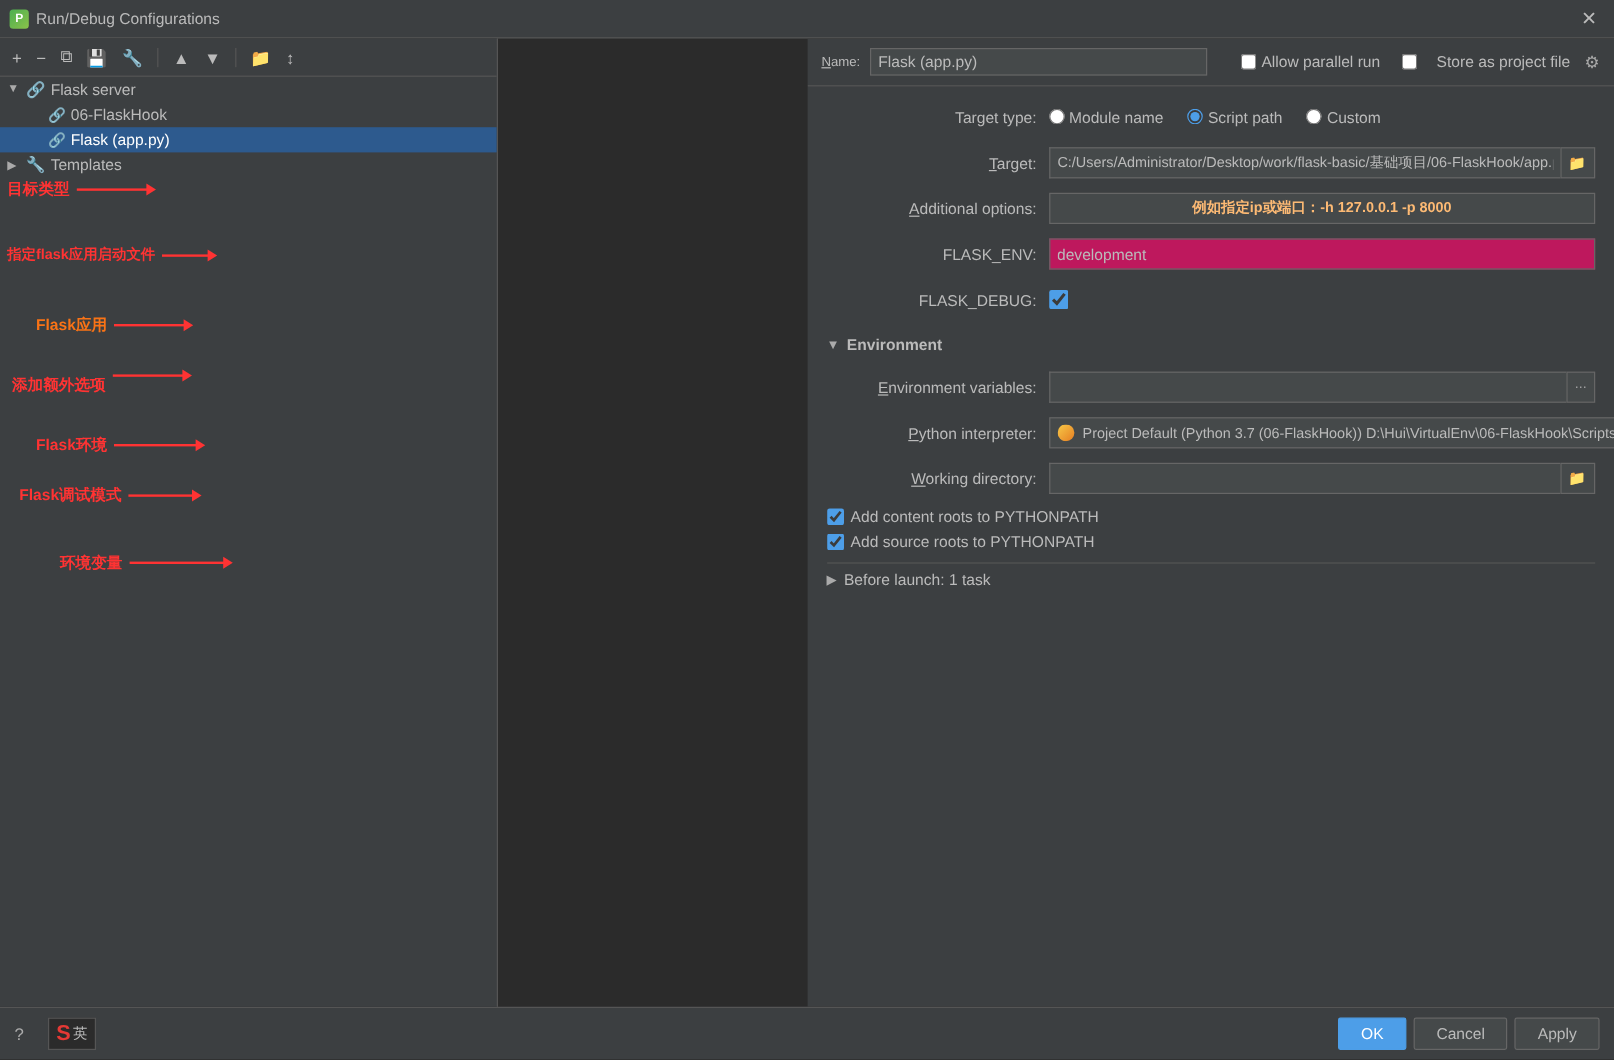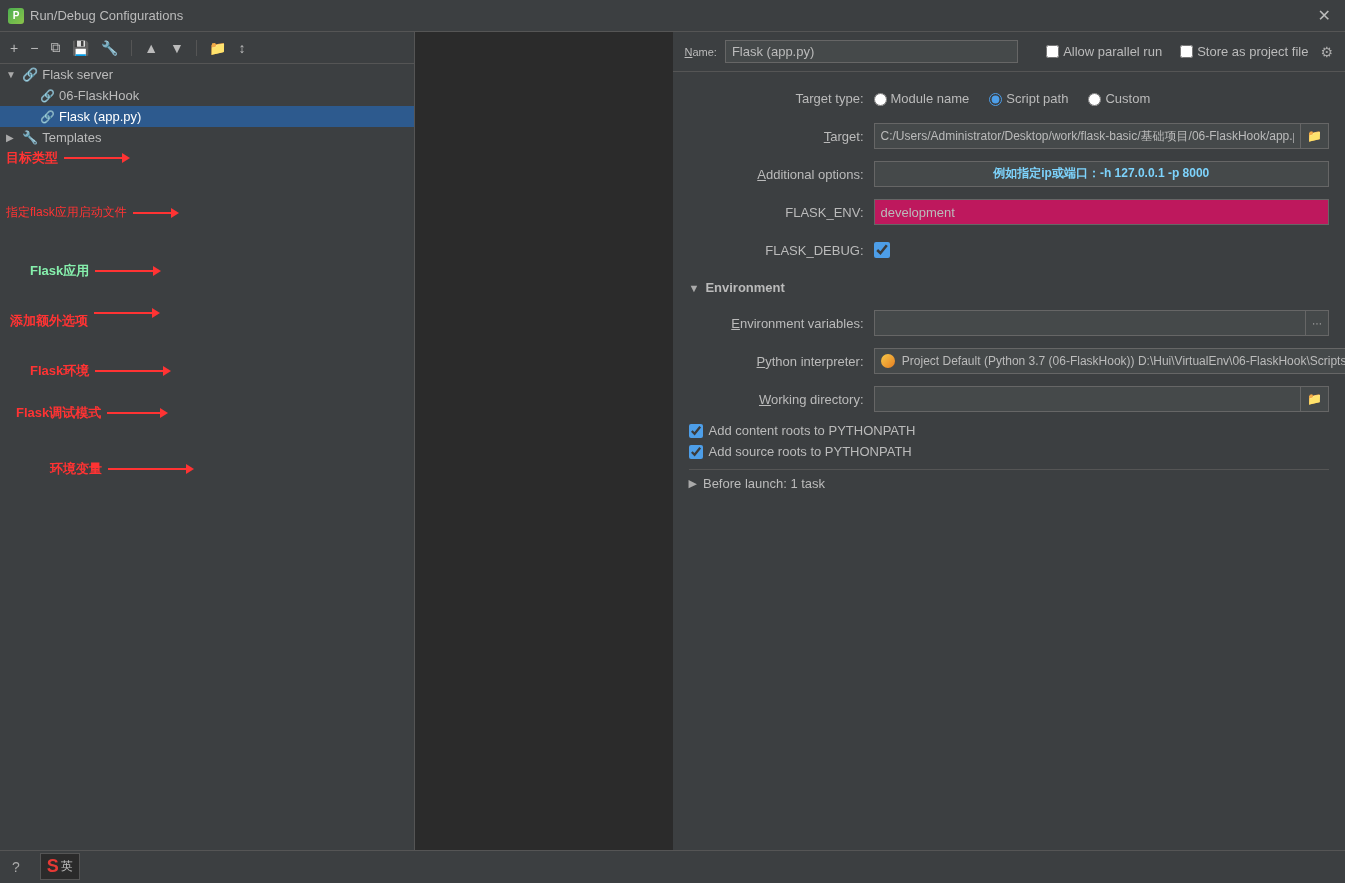--- a/index.html
+++ b/index.html
@@ -133,21 +133,21 @@
     .parallel-run {
       display: flex;
       align-items: center;
       gap: 4px;
       margin-left: 20px;
     }
     .parallel-run input[type=checkbox] { cursor: pointer; }
     .store-project {
       display: flex;
       align-items: center;
-      gap: 4px;
+      gap: 16px;
       margin-left: 10px;
     }
     .store-project input[type=checkbox] { cursor: pointer; }
     .gear-icon { color: #aaa; font-size: 14px; cursor: pointer; margin-left: 4px; }
 
     
     .tabs-row {
       display: flex;
       align-items: flex-end;
       border-bottom: 1px solid #555;
@@ -199,21 +199,21 @@
     .form-label u { text-decoration: underline; }
 
     .radio-group {
       display: flex;
       align-items: center;
       gap: 20px;
       flex: 1;
     }
     .radio-option {
       display: flex;
-      align-items: flex-end;
+      align-items: flex-start;
       gap: 4px;
       cursor: pointer;
     }
     .radio-option input[type=radio] { cursor: pointer; accent-color: #4d9ee8; }
     .radio-label { color: #bbb; font-size: 13px; }
 
     .form-input {
       flex: 1;
       background: #be185d;
       border: 1px solid #666;
@@ -372,28 +372,28 @@
 
     <div style="position:absolute; left:0; top:32px; width:415px; height:calc(100% - 32px); pointer-events:none; z-index:20;">
 
       <div style="position:absolute; top:85px; left:6px; color:#ff3333; font-size:13px; font-weight:bold; display:flex; align-items:center; gap:0; white-space:nowrap;">
         <span>目标类型</span>
         <span style="display:inline-block; width:60px; height:2px; background:#ff3333; margin-left:6px; position:relative;">
           <span style="position:absolute; right:-6px; top:-4px; border-left:8px solid #ff3333; border-top:5px solid transparent; border-bottom:5px solid transparent;"></span>
         </span>
       </div>
 
-      <div style="position:absolute; top:140px; left:6px; color:#ff3333; font-size:12px; font-weight:normal; display:flex; align-items:center; gap:0; white-space:nowrap;">
+      <div style="position:absolute; top:140px; left:6px; color:#ff3333; font-size:12px; font-weight:bold; display:flex; align-items:center; gap:0; white-space:nowrap;">
         <span>指定flask应用启动文件</span>
         <span style="display:inline-block; width:40px; height:2px; background:#ff3333; margin-left:6px; position:relative;">
           <span style="position:absolute; right:-6px; top:-4px; border-left:8px solid #ff3333; border-top:5px solid transparent; border-bottom:5px solid transparent;"></span>
         </span>
       </div>
 
-      <div style="position:absolute; top:198px; left:30px; color:#86efac; font-size:13px; font-weight:bold; display:flex; align-items:center; gap:0; white-space:nowrap;">
+      <div style="position:absolute; top:198px; left:30px; color:#f97316; font-size:13px; font-weight:bold; display:flex; align-items:center; gap:0; white-space:nowrap;">
         <span>Flask应用</span>
         <span style="display:inline-block; width:60px; height:2px; background:#ff3333; margin-left:6px; position:relative;">
           <span style="position:absolute; right:-6px; top:-4px; border-left:8px solid #ff3333; border-top:5px solid transparent; border-bottom:5px solid transparent;"></span>
         </span>
       </div>
 
       <div style="position:absolute; top:248px; left:10px; color:#ff3333; font-size:13px; font-weight:bold; display:flex; align-items:flex-start; gap:0; white-space:nowrap;">
         <span>添加额外选项</span>
         <span style="display:inline-block; width:60px; height:2px; background:#ff3333; margin-left:6px; position:relative;">
           <span style="position:absolute; right:-6px; top:-4px; border-left:8px solid #ff3333; border-top:5px solid transparent; border-bottom:5px solid transparent;"></span>
@@ -506,21 +506,21 @@
           <input type="text" value="C:/Users/Administrator/Desktop/work/flask-basic/基础项目/06-FlaskHook/app.py" style="background: rgb(69, 73, 74); border-top: 1px solid rgb(102, 102, 102); border-bottom: 1px solid rgb(102, 102, 102); border-left: 1px solid rgb(102, 102, 102); border-image: initial; border-right: none; color: rgb(187, 187, 187); padding: 3px 6px; font-size: 12px; height: 26px; flex: 1 1 0%; outline: none;">
           <button class="input-btn">📁</button>
         </div>
       </div>
 
 
       <div class="form-row">
         <div class="form-label"><u>A</u>dditional options:</div>
         <div class="form-input-with-btn" style="position:relative;">
           <input type="text" value="" style="background: rgb(69, 73, 74); border: 1px solid rgb(102, 102, 102); color: rgb(187, 187, 187); padding: 3px 6px; font-size: 13px; height: 26px; flex: 1 1 0%; outline: none;">
-          <span style="position:absolute; left:50%; transform:translateX(-50%); color:#7dd3fc; font-size:12px; font-weight:bold; pointer-events:none; top:4px;">例如指定ip或端口：-h 127.0.0.1 -p 8000</span>
+          <span style="position:absolute; left:50%; transform:translateX(-50%); color:#fdba74; font-size:12px; font-weight:bold; pointer-events:none; top:4px;">例如指定ip或端口：-h 127.0.0.1 -p 8000</span>
         </div>
       </div>
 
       <div class="form-row">
         <div class="form-label">FLASK_ENV:</div>
         <input class="form-input" type="text" value="development" style="">
       </div>
 
       <div class="form-row">
         <div class="form-label">FLASK_DEBUG:</div>
@@ -582,13 +582,18 @@
 
 <div class="bottom-bar">
   <div style="position:relative; display:flex; align-items:center; gap:8px;">
     <span class="bottom-help">?</span>
 
     <div style="position:absolute; right:-60px; bottom:-5px; background:#2b2b2b; border:1px solid #555; padding:2px 6px; display:flex; align-items:center; gap:2px;">
       <span style="font-size:18px; font-weight:bold; color:#e53935;">S</span>
       <span style="font-size:12px; color:#bbb;">英</span>
     </div>
   </div>
+  <div class="bottom-buttons">
+    <button class="btn btn-ok">OK</button>
+    <button class="btn btn-cancel">Cancel</button>
+    <button class="btn btn-apply">Apply</button>
+  </div>
 </div>
 
 </body></html>

